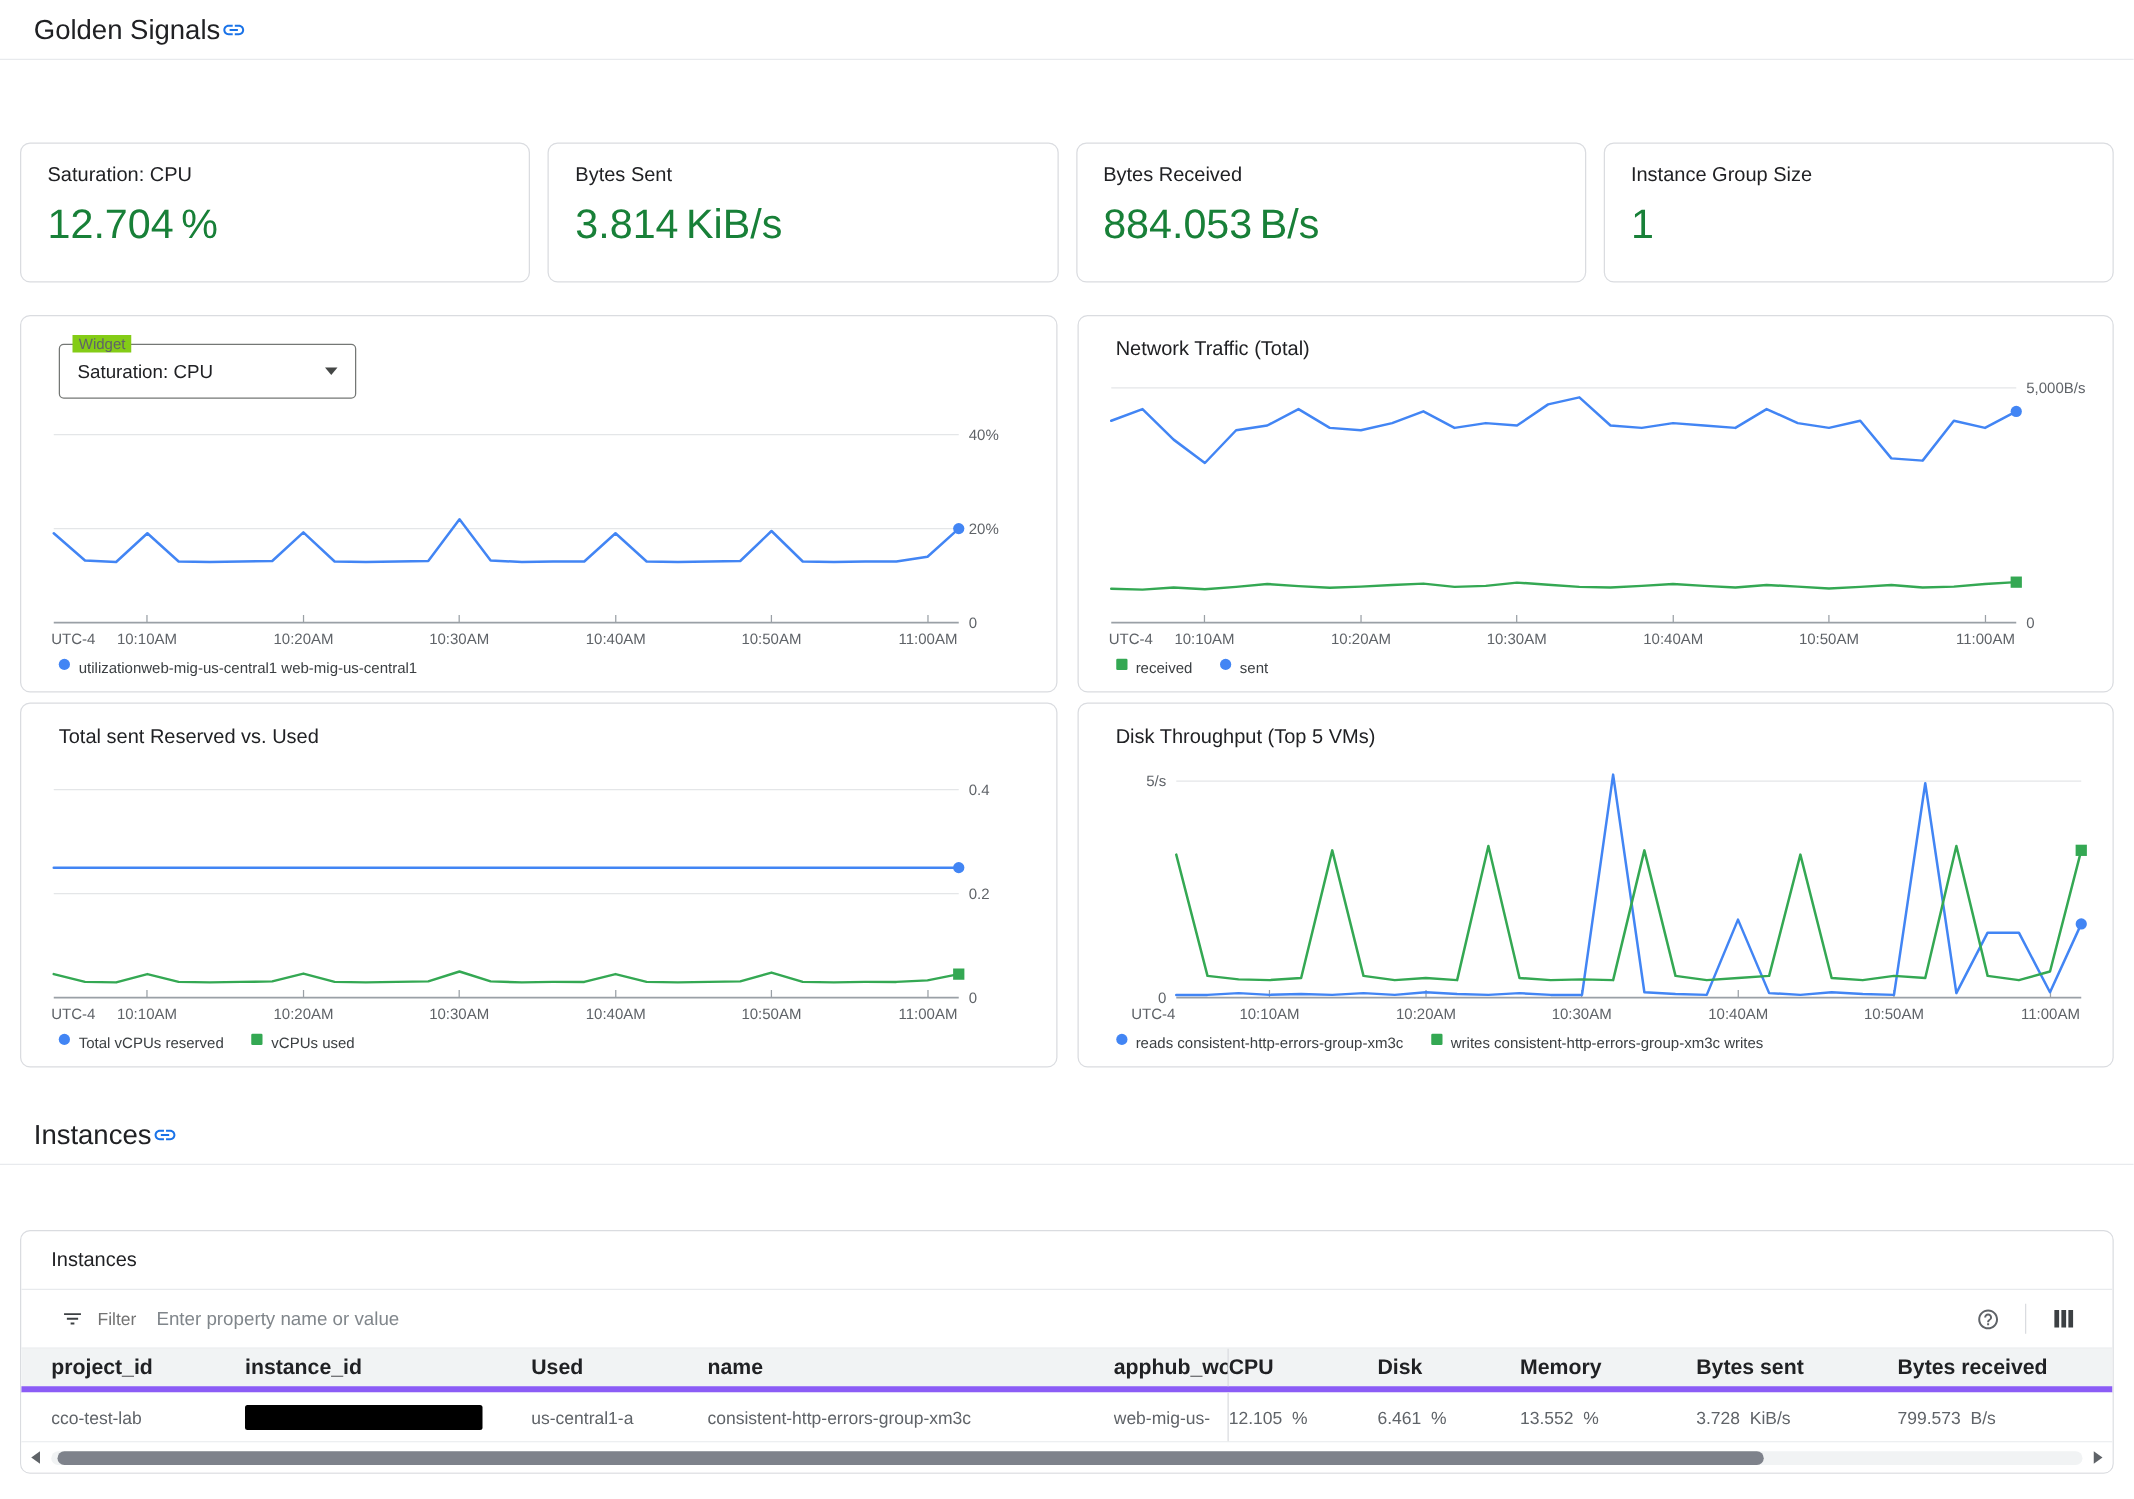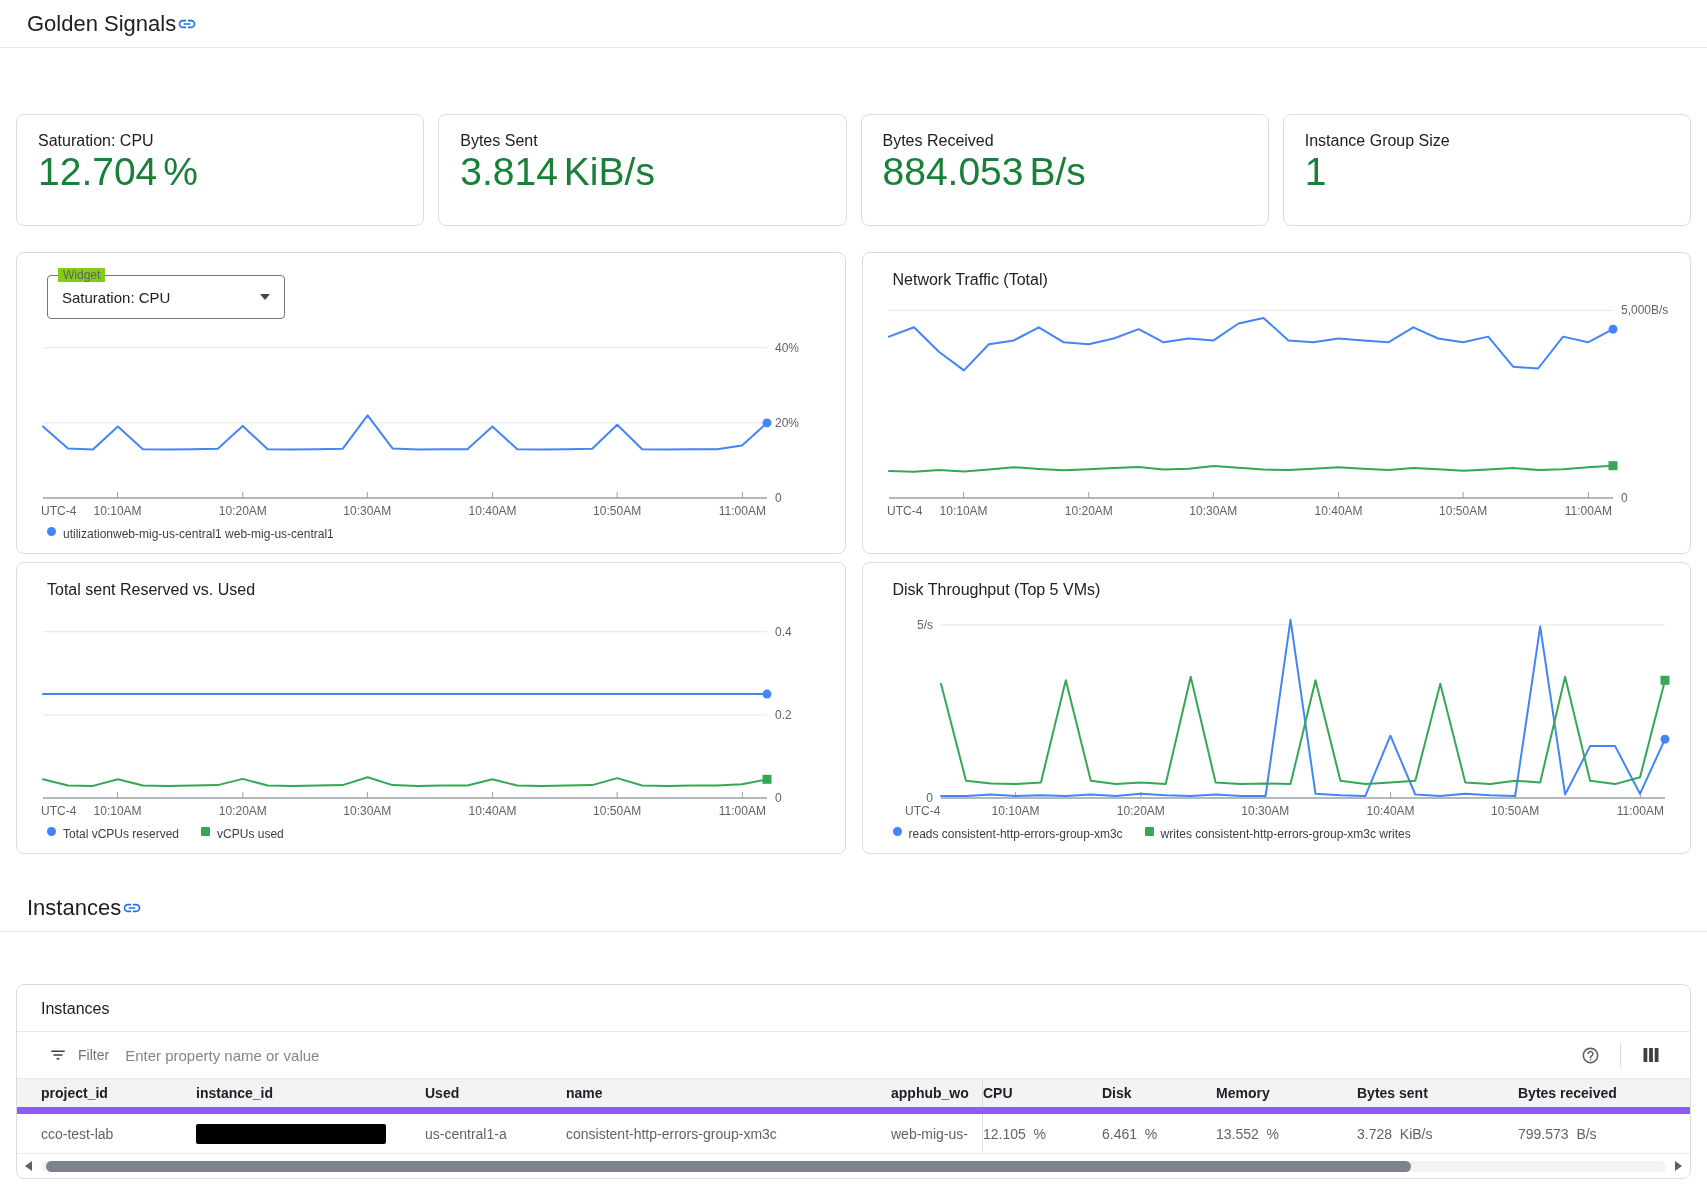--- a/index.html
+++ b/index.html
@@ -5,21 +5,21 @@
   *{box-sizing:border-box;margin:0;padding:0}
   html,body{width:1707px;height:1199px;overflow:hidden}
   body{background:#fff;font-family:"Liberation Sans",sans-serif;color:#202124;position:relative}
   .section-head{display:flex;align-items:center;gap:1px;height:48px;padding-left:27px;border-bottom:1px solid #e8eaed}
   .section-head h1{font-size:22px;font-weight:400;color:#202124}
   .link-icon{color:#1a73e8;display:inline-flex;cursor:pointer}
   
   .scorecards{display:flex;gap:14px;margin:66px 16px 0}
   .scorecard{flex:1;border:1px solid #dadce0;border-radius:8px;height:112px;padding:17px 21px}
   .sc-label{font-size:16px;color:#202124}
-  .sc-value{margin-top:0;font-size:39px;color:#188038;white-space:nowrap}
+  .sc-value{margin-top:10px;font-size:33px;color:#188038;white-space:nowrap}
   .sc-unit{margin-left:6px}
   
   .charts{display:grid;grid-template-columns:1fr 1fr;grid-template-rows:302px 292px;column-gap:16px;row-gap:8px;margin:26px 16px 0}
   .chart-card{border:1px solid #dadce0;border-radius:8px;padding:12px 16px 10px;display:flex;flex-direction:column;min-height:0}
   .chart-title{font-size:16px;color:#202124;padding:6px 0 4px 14px}
   .chart-plot{flex:1;min-height:0;position:relative}
   .chart-plot svg{position:absolute;left:0;top:0}
   .chart-legend{display:flex;gap:22px;align-items:center;font-size:12px;color:#3c4043;padding:5px 0 2px 14px}
   .legend-item{display:flex;cursor:pointer}
   .lg-marker{width:9px;height:9px;display:inline-block;margin-right:7px;flex:none}
@@ -32,21 +32,21 @@
   .table-card{margin:52px 16px 0;border:1px solid #dadce0;border-radius:8px;overflow:hidden;background:#fff}
   .tc-title{font-size:16px;padding:15px 24px 13px;border-bottom:1px solid #e8eaed}
   .filter-row{display:flex;align-items:center;height:47px;padding:0 26px 0 24px;border-bottom:1px solid #e8eaed}
   .filter-icon{color:#3c4043;display:inline-flex;margin-left:8px;cursor:pointer}
   .filter-label{font-size:14px;font-weight:400;color:#737373;margin:0 16px 0 11px;cursor:pointer}
   .filter-input{flex:1;border:none;outline:none;font-size:15px;color:#202124;font-family:"Liberation Sans",sans-serif;background:transparent}
   .filter-input::placeholder{color:#80868b}
   .icon-btn{display:inline-flex;align-items:center;justify-content:center;width:26px;height:26px;cursor:pointer}
   .v-div{width:1px;height:24px;background:#dadce0;margin:0 17px}
   .grid-row{display:grid;grid-template-columns:155px 229px 141px 325px 92px 119px 114px 141px 161px 1fr;padding-left:24px;align-items:center}
-  .header-row{background:#f1f3f4;height:35px;font-size:14px;font-weight:700;color:#202124;border-bottom:7px solid #8b5cf6}
+  .header-row{background:#f1f3f4;height:35px;font-size:17px;font-weight:700;color:#202124;border-bottom:5px solid #8b5cf6}
   .data-row{height:40px;font-size:14px;color:#5f6368;border-bottom:1px solid #e8eaed;background:#fff;cursor:pointer}
   .cell{white-space:pre;overflow:hidden;padding-right:12px;align-self:stretch;display:flex;align-items:center}
   .cell.col4{border-right:1px solid #dadce0}
   .redaction{width:190px;height:20px;background:#000;border-radius:2px;display:inline-block}
   .scroll-row{height:24px;display:flex;align-items:center;padding:0 8px;background:#fff}
   .arrow{width:0;height:0;cursor:pointer;flex:none}
   .arrow-left{border-top:5px solid transparent;border-bottom:5px solid transparent;border-right:7px solid #5f6368}
   .arrow-right{border-top:5px solid transparent;border-bottom:5px solid transparent;border-left:7px solid #5f6368}
   .scroll-track{flex:1;height:11px;background:#f1f3f4;border-radius:6px;margin:0 9px;position:relative;cursor:pointer}
   .scroll-thumb{position:absolute;left:5px;top:0;height:11px;width:84%;background:#7e828b;border-radius:6px;cursor:grab}
@@ -143,20 +143,30 @@
           <text x="584.1320000000001" y="222" font-size="12" fill="#5f6368" text-anchor="middle">10:50AM</text>
           <line x1="709.384" y1="199" x2="709.384" y2="205" stroke="#9aa0a6" stroke-width="1"></line>
           <text x="709.384" y="222" font-size="12" fill="#5f6368" text-anchor="middle">11:00AM</text>
           <text x="8" y="222" font-size="12" fill="#5f6368">UTC-4</text>
           <polyline points="10.0,178.0 35.0,178.7 59.9,177.0 84.9,178.4 109.9,176.5 134.8,174.2 159.8,175.9 184.8,177.2 209.7,176.3 234.7,175.0 259.7,173.9 284.6,176.5 309.6,175.7 334.6,173.1 359.5,174.8 384.5,176.5 409.4,177.0 434.4,175.7 459.4,174.2 484.3,175.7 509.3,177.0 534.3,175.0 559.2,176.3 584.2,177.8 609.2,176.5 634.1,175.0 659.1,177.0 684.1,176.3 709.0,174.2 734.0,172.7" fill="none" stroke="#34a853" stroke-width="2" stroke-linejoin="round" stroke-linecap="round"></polyline>
           <rect x="729.5" y="168.2295238095238" width="9" height="9" fill="#34a853"></rect>
           <polyline points="10.0,43.6 35.0,34.3 59.9,58.7 84.9,77.4 109.9,51.2 134.8,47.4 159.8,34.3 184.8,49.3 209.7,51.2 234.7,45.5 259.7,36.1 284.6,49.3 309.6,45.5 334.6,47.4 359.5,30.5 384.5,24.9 409.4,47.4 434.4,49.3 459.4,45.5 484.3,47.4 509.3,49.3 534.3,34.3 559.2,45.5 584.2,49.3 609.2,43.6 634.1,73.7 659.1,75.5 684.1,43.6 709.0,49.3 734.0,36.1" fill="none" stroke="#4285f4" stroke-width="2" stroke-linejoin="round" stroke-linecap="round"></polyline>
           <circle cx="734" cy="36.14285714285714" r="4.5" fill="#4285f4"></circle>
         </svg>
       </div>
+    <div class="chart-legend">
+      <span class="legend-item">
+        <span class="lg-marker" style="background: rgb(52, 168, 83); border-radius: 1px;"></span>
+        <span>received</span>
+      </span>
+      <span class="legend-item">
+        <span class="lg-marker" style="background: rgb(66, 133, 244); border-radius: 50%;"></span>
+        <span>sent</span>
+      </span>
+    </div>
   </div>
 
   <div class="chart-card">
     <div class="chart-title">Total sent Reserved vs. Used</div>
     <div class="chart-plot">
         <svg width="796" height="219" font-family="Liberation Sans, sans-serif">
           <line x1="10" y1="28.77777777777777" x2="734" y2="28.77777777777777" stroke="#e4e6e8" stroke-width="1"></line>
           <text x="742" y="32.77777777777777" font-size="12" fill="#5f6368" text-anchor="start">0.4</text>
           <line x1="10" y1="111.88888888888889" x2="734" y2="111.88888888888889" stroke="#e4e6e8" stroke-width="1"></line>
           <text x="742" y="115.88888888888889" font-size="12" fill="#5f6368" text-anchor="start">0.2</text>

